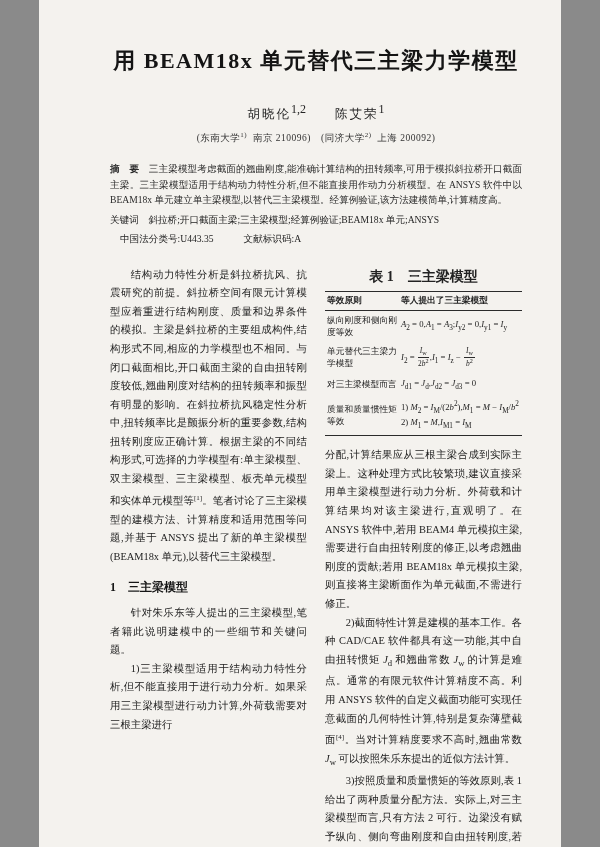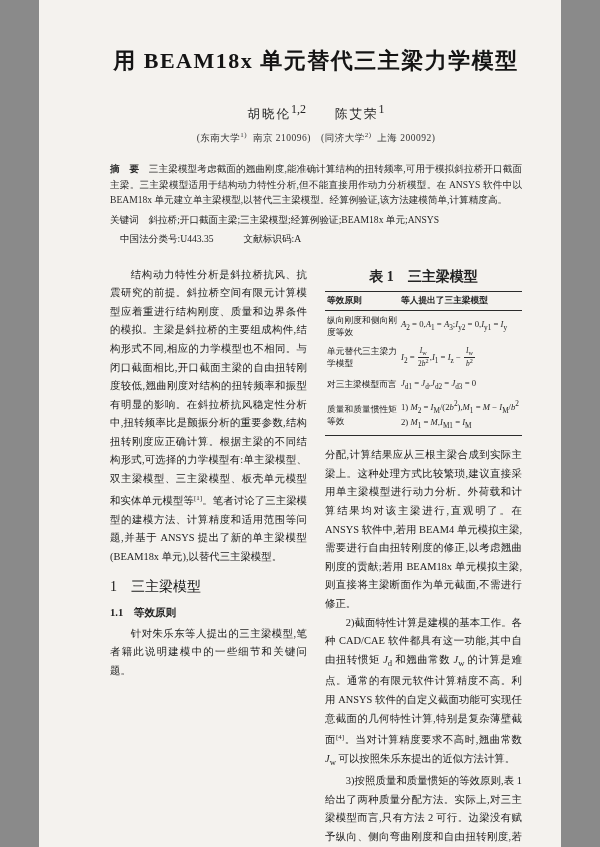--- a/index.html
+++ b/index.html
@@ -24,21 +24,21 @@
   .abstract { margin-top: 16px; font-size: 9.6px; line-height: 15.4px; text-align: justify; color: #2b2b2b; }
   .abstract .lbl { font-weight: bold; }
   .kw-line { margin-top: 4px; font-size: 9.6px; line-height: 15px; }
   .kw-line .lbl { font-weight: normal; }
   .clc-line { margin-top: 4px; font-size: 9.6px; line-height: 15px; display: flex; gap: 30px; padding-left: 10px; }
 
   .columns { display: flex; gap: 18px; margin-top: 20px; }
   .col { width: 252px; font-size: 10.4px; line-height: 18.6px; text-align: justify; color: #222; }
   .body-p { text-indent: 2em; }
   .noindent { text-indent: 0; }
-  h2.sec { font-size: 14px; font-weight: normal; margin: 11px 0 8px 0; color: #161616; }
+  h2.sec { font-size: 12px; font-weight: bold; margin: 11px 0 8px 0; color: #161616; }
   h3.subsec { font-size: 10.6px; font-weight: bold; margin: 3px 0 2px 0; }
   sup.ref { font-size: 7px; }
 
   .tbl-caption { text-align: center; font-size: 14px; font-weight: bold; margin: 2px 0 5px 0; }
   table.t1 {
     width: 100%; border-collapse: collapse;
     font-size: 8.7px; line-height: 1.35;
     border-top: 1.4px solid #2b2b2b; border-bottom: 1.4px solid #2b2b2b;
     margin-bottom: 10px;
   }
@@ -77,22 +77,22 @@
     <div class="clc-line">
       <span>中国法分类号:U443.35</span>
       <span>文献标识码:A</span>
     </div>
 
     <div class="columns">
 
       <div class="col">
         <p class="body-p">结构动力特性分析是斜拉桥抗风、抗震研究的前提。斜拉桥空间有限元计算模型应着重进行结构刚度、质量和边界条件的模拟。主梁是斜拉桥的主要组成构件,结构形式不同,相应的力学模型也不相同。与闭口截面相比,开口截面主梁的自由扭转刚度较低,翘曲刚度对结构的扭转频率和振型有明显的影响。在斜拉桥抗风稳定性分析中,扭转频率比是颤振分析的重要参数,结构扭转刚度应正确计算。根据主梁的不同结构形式,可选择的力学模型有:单主梁模型、双主梁模型、三主梁模型、板壳单元模型和实体单元模型等<sup class="ref">[1]</sup>。笔者讨论了三主梁模型的建模方法、计算精度和适用范围等问题,并基于 ANSYS 提出了新的单主梁模型(BEAM18x 单元),以替代三主梁模型。</p>
         <h2 class="sec">1　三主梁模型</h2>
-        <h3 class="subsec">1.1　等效原则</h3>
         <p class="body-p">针对朱乐东等人提出的三主梁模型,笔者籍此说明建模中的一些细节和关键问题。</p>
+        <p class="body-p">1)三主梁模型适用于结构动力特性分析,但不能直接用于进行动力分析。如果采用三主梁模型进行动力计算,外荷载需要对三根主梁进行</p>
       </div>
 
       <div class="col">
         <div class="tbl-caption">表 1　三主梁模型</div>
         <table class="t1">
           <thead>
             <tr>
               <th>等效原则</th>
               <th>等人提出了三主梁模型</th>
             </tr>

